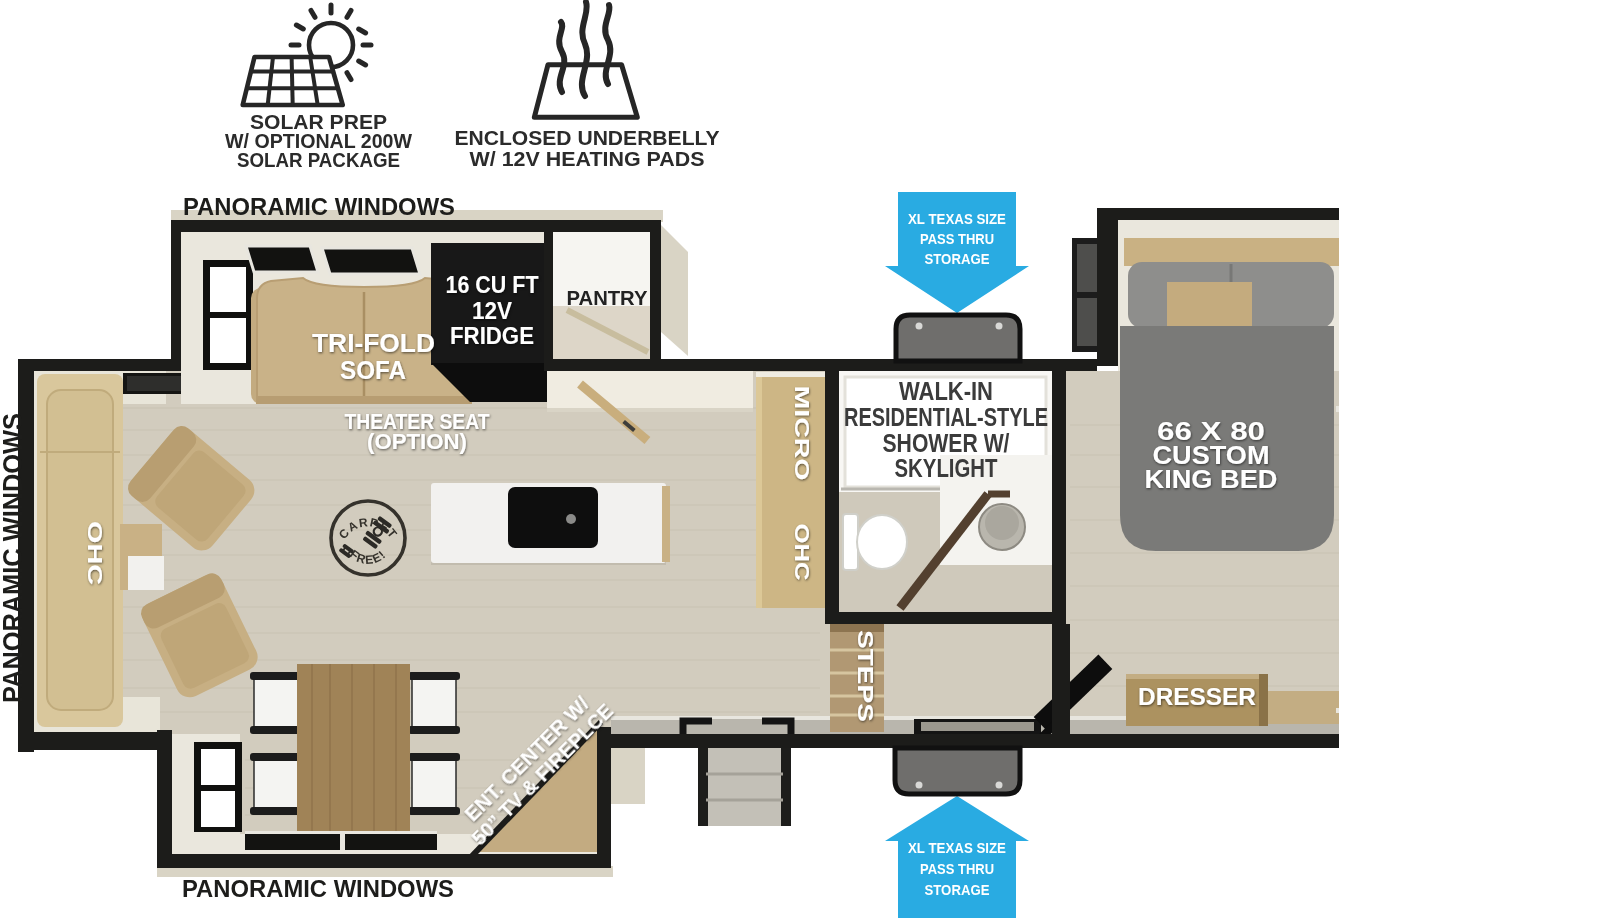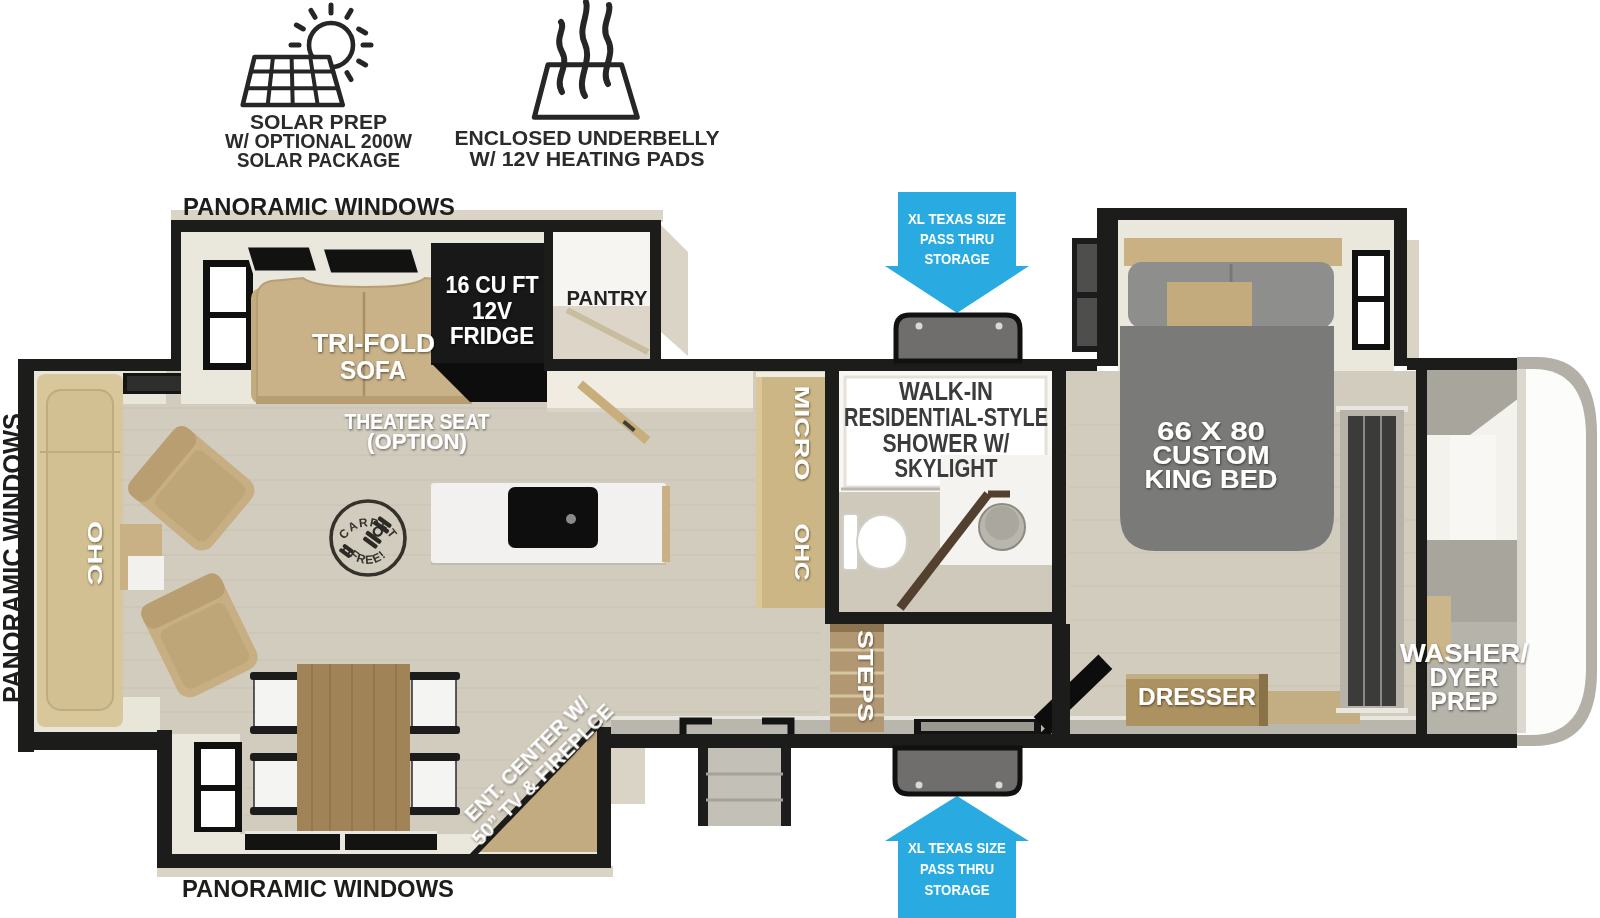--- a/index.html
+++ b/index.html
@@ -1,15 +1,15 @@
 <!DOCTYPE html>
 <html><head><meta charset="utf-8">
 <style>
 html,body{margin:0;padding:0;background:#fff;}
-#wrap{position:relative;width:1600px;height:918px;background:#0ea5e9;overflow:hidden;text-align:right;}
+#wrap{position:relative;width:1339px;height:918px;background:#0ea5e9;overflow:hidden;text-align:right;}
 text{font-family:"Liberation Sans",sans-serif;font-weight:bold;}
 </style></head>
 <body>
 <div id="wrap">
 <svg width="1600" height="918" viewBox="0 0 1600 918">
 <defs>
 <filter id="ds" x="-40%" y="-40%" width="180%" height="180%">
 <feDropShadow dx="0.6" dy="1.2" stdDeviation="1" flood-color="#000000" flood-opacity="0.55"></feDropShadow>
 </filter>
 </defs>

